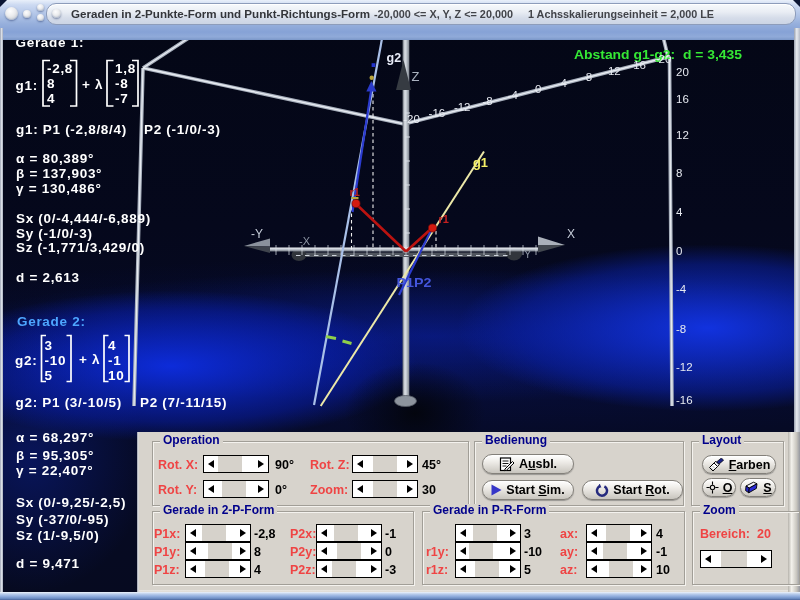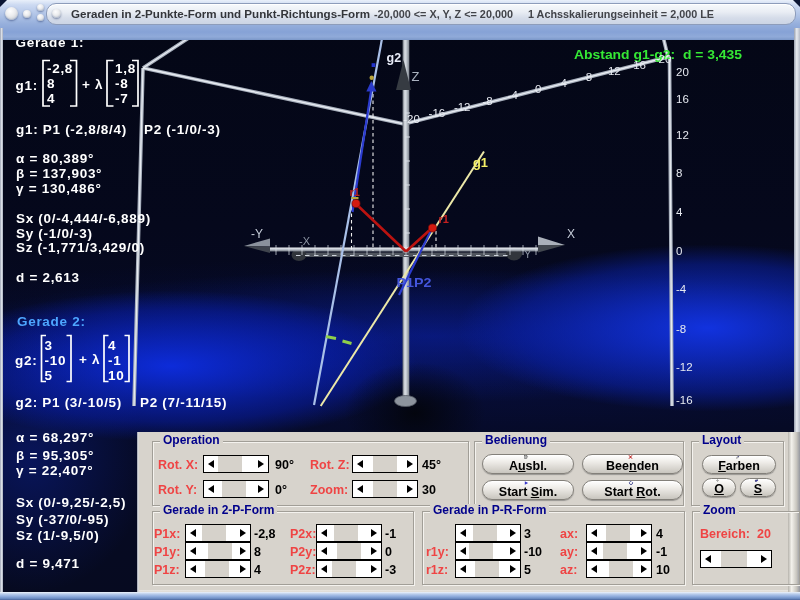--- a/index.html
+++ b/index.html
@@ -37,21 +37,21 @@
 #dframeR{position:absolute;left:651px;top:27px;width:12px;height:165px;background:linear-gradient(90deg,#b6b3ac 0%,#f3f1ec 30%,#cac7c0 70%,#95979f 100%);}
 #dframeB{position:absolute;left:2px;top:185px;width:649px;height:7px;background:linear-gradient(180deg,#e9e7e2 0%,#cfccc5 60%,#b5b2ab 100%);}
 .grp{position:absolute;border:1px solid #a19e97;box-shadow:inset 1px 1px 0 #f4f2ee, 1px 1px 0 #f4f2ee;}
 .grp b{position:absolute;top:-8px;left:7px;background:#d7d3cc;padding:0 3px;color:#00008b;font-size:12px;line-height:13px;white-space:nowrap;}
 .lbl{position:absolute;font-weight:bold;font-size:12.5px;color:#ef4444;white-space:nowrap;}
 .val{position:absolute;font-weight:bold;font-size:12.5px;color:#000;white-space:nowrap;}
 .sl{position:absolute;width:66px;height:18px;background:#fff;border:1px solid #000;}
 .sl .th{position:absolute;top:0;height:16px;background:#d6d2cb;}
 .sl .al{position:absolute;left:4px;top:4px;width:0;height:0;border-top:4px solid transparent;border-bottom:4px solid transparent;border-right:6px solid #000;}
 .sl .ar{position:absolute;right:4px;top:4px;width:0;height:0;border-top:4px solid transparent;border-bottom:4px solid transparent;border-left:6px solid #000;}
-.btn{position:absolute;border-radius:10px;background:linear-gradient(180deg,#ffffff 0%,#f0eeea 35%,#d8d5cf 75%,#c8c5be 100%);border:1px solid #83807a;box-shadow:inset 0 1px 0 #ffffff, 0 1px 1px rgba(90,90,90,0.5);display:flex;align-items:center;justify-content:center;font-weight:bold;font-size:12.5px;color:#000;white-space:nowrap;flex-direction:column;}
+.btn{position:absolute;border-radius:10px;background:linear-gradient(180deg,#ffffff 0%,#f0eeea 35%,#d8d5cf 75%,#c8c5be 100%);border:1px solid #83807a;box-shadow:inset 0 1px 0 #ffffff, 0 1px 1px rgba(90,90,90,0.5);display:flex;align-items:center;justify-content:center;font-weight:bold;font-size:12.5px;color:#000;white-space:nowrap;}
 .btn u{text-decoration:underline;}
 .btn svg{margin-right:4px;}
 </style>
 </head>
 <body>
 <div id="win">
 
   <div id="vp">
     <div id="scene">
 <svg width="800" height="600" viewBox="0 0 800 600" style="font-family:'Liberation Sans',sans-serif;">
@@ -274,26 +274,20 @@
         <b>Bedienung</b>
       </div>
     <div class="btn" style="left:345px;top:49px;width:92px;height:20px;">
         <svg width="16" height="15" viewBox="0 0 16 15">
           <rect x="1.5" y="1" width="10" height="12.5" fill="#fff" stroke="#000" stroke-width="1.2"></rect>
           <path d="M3.5 4h6M3.5 6.5h6M3.5 9h4" stroke="#000" stroke-width="0.9"></path>
           <path d="M6 12 L13.5 4.5 L15 6 L7.5 13.2 L5.5 13.7 Z" fill="#fff" stroke="#000" stroke-width="1"></path>
         </svg>
         <span>A<u>u</u>sbl.</span>
       </div>
-    <div class="btn" style="left:445px;top:49px;width:101px;height:20px;">
-        <svg width="13" height="12" viewBox="0 0 13 12">
-          <path d="M2 1 L11 11 M11 1 L2 11" stroke="#b50d0d" stroke-width="3"></path>
-        </svg>
-        <span>Bee<u>n</u>den</span>
-      </div>
     <div class="btn" style="left:345px;top:75px;width:92px;height:20px;">
         <svg width="11" height="12" viewBox="0 0 11 12">
           <path d="M0.5 0.5 L10.5 6 L0.5 11.5 Z" fill="#3636c8"></path>
         </svg>
         <span>Start <u>S</u>im.</span>
       </div>
     <div class="btn" style="left:445px;top:75px;width:101px;height:20px;">
         <svg width="14" height="13" viewBox="0 0 14 13">
           <g transform="translate(14,0) scale(-1,1)">
             <path d="M4.6 2.3 a5 5 0 1 0 4.6 -0.1" stroke="#252a7e" stroke-width="2.5" fill="none"></path>

